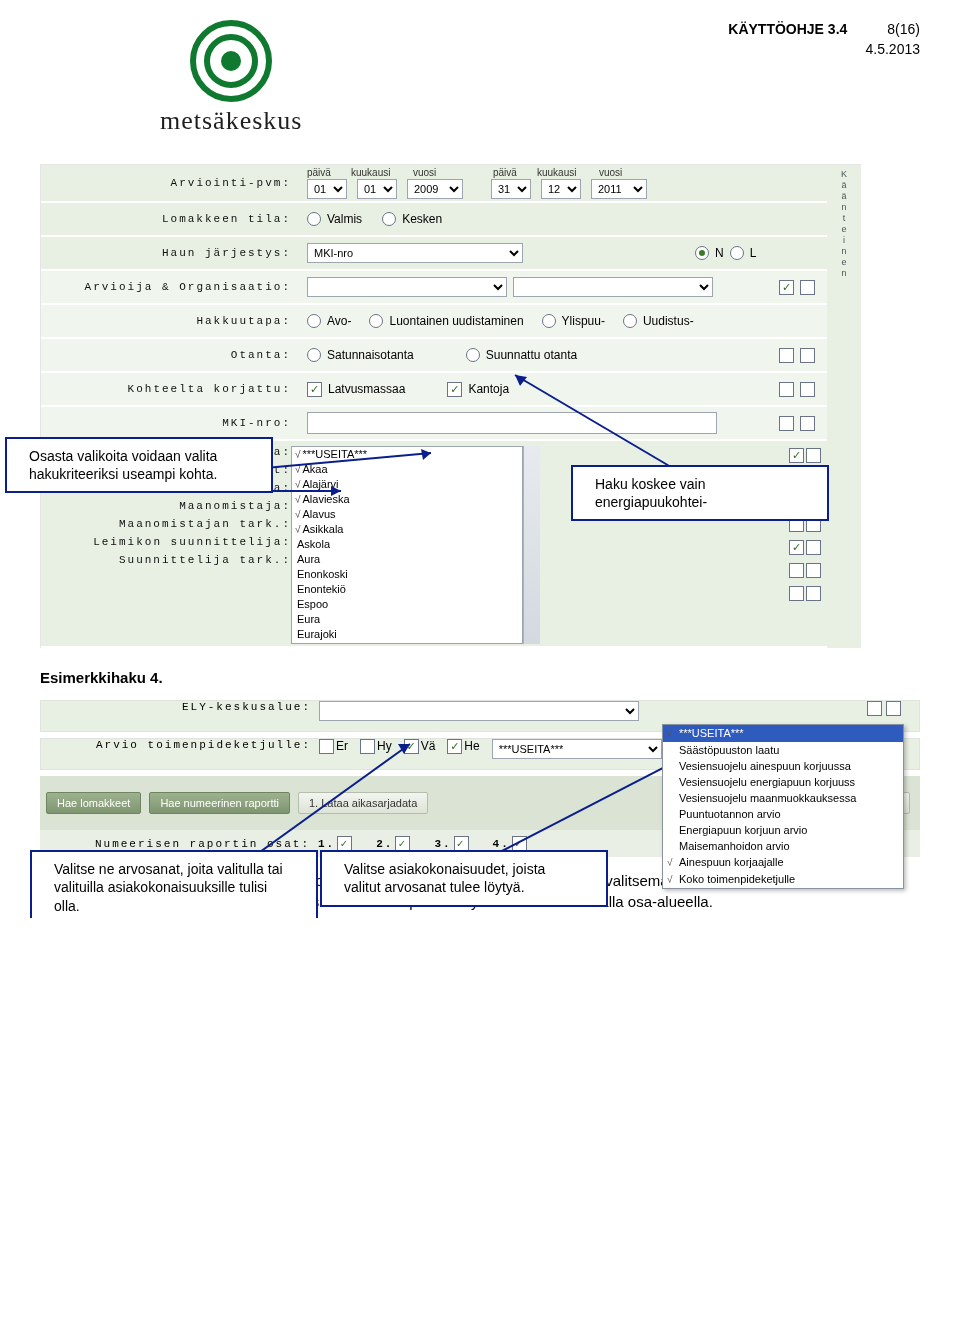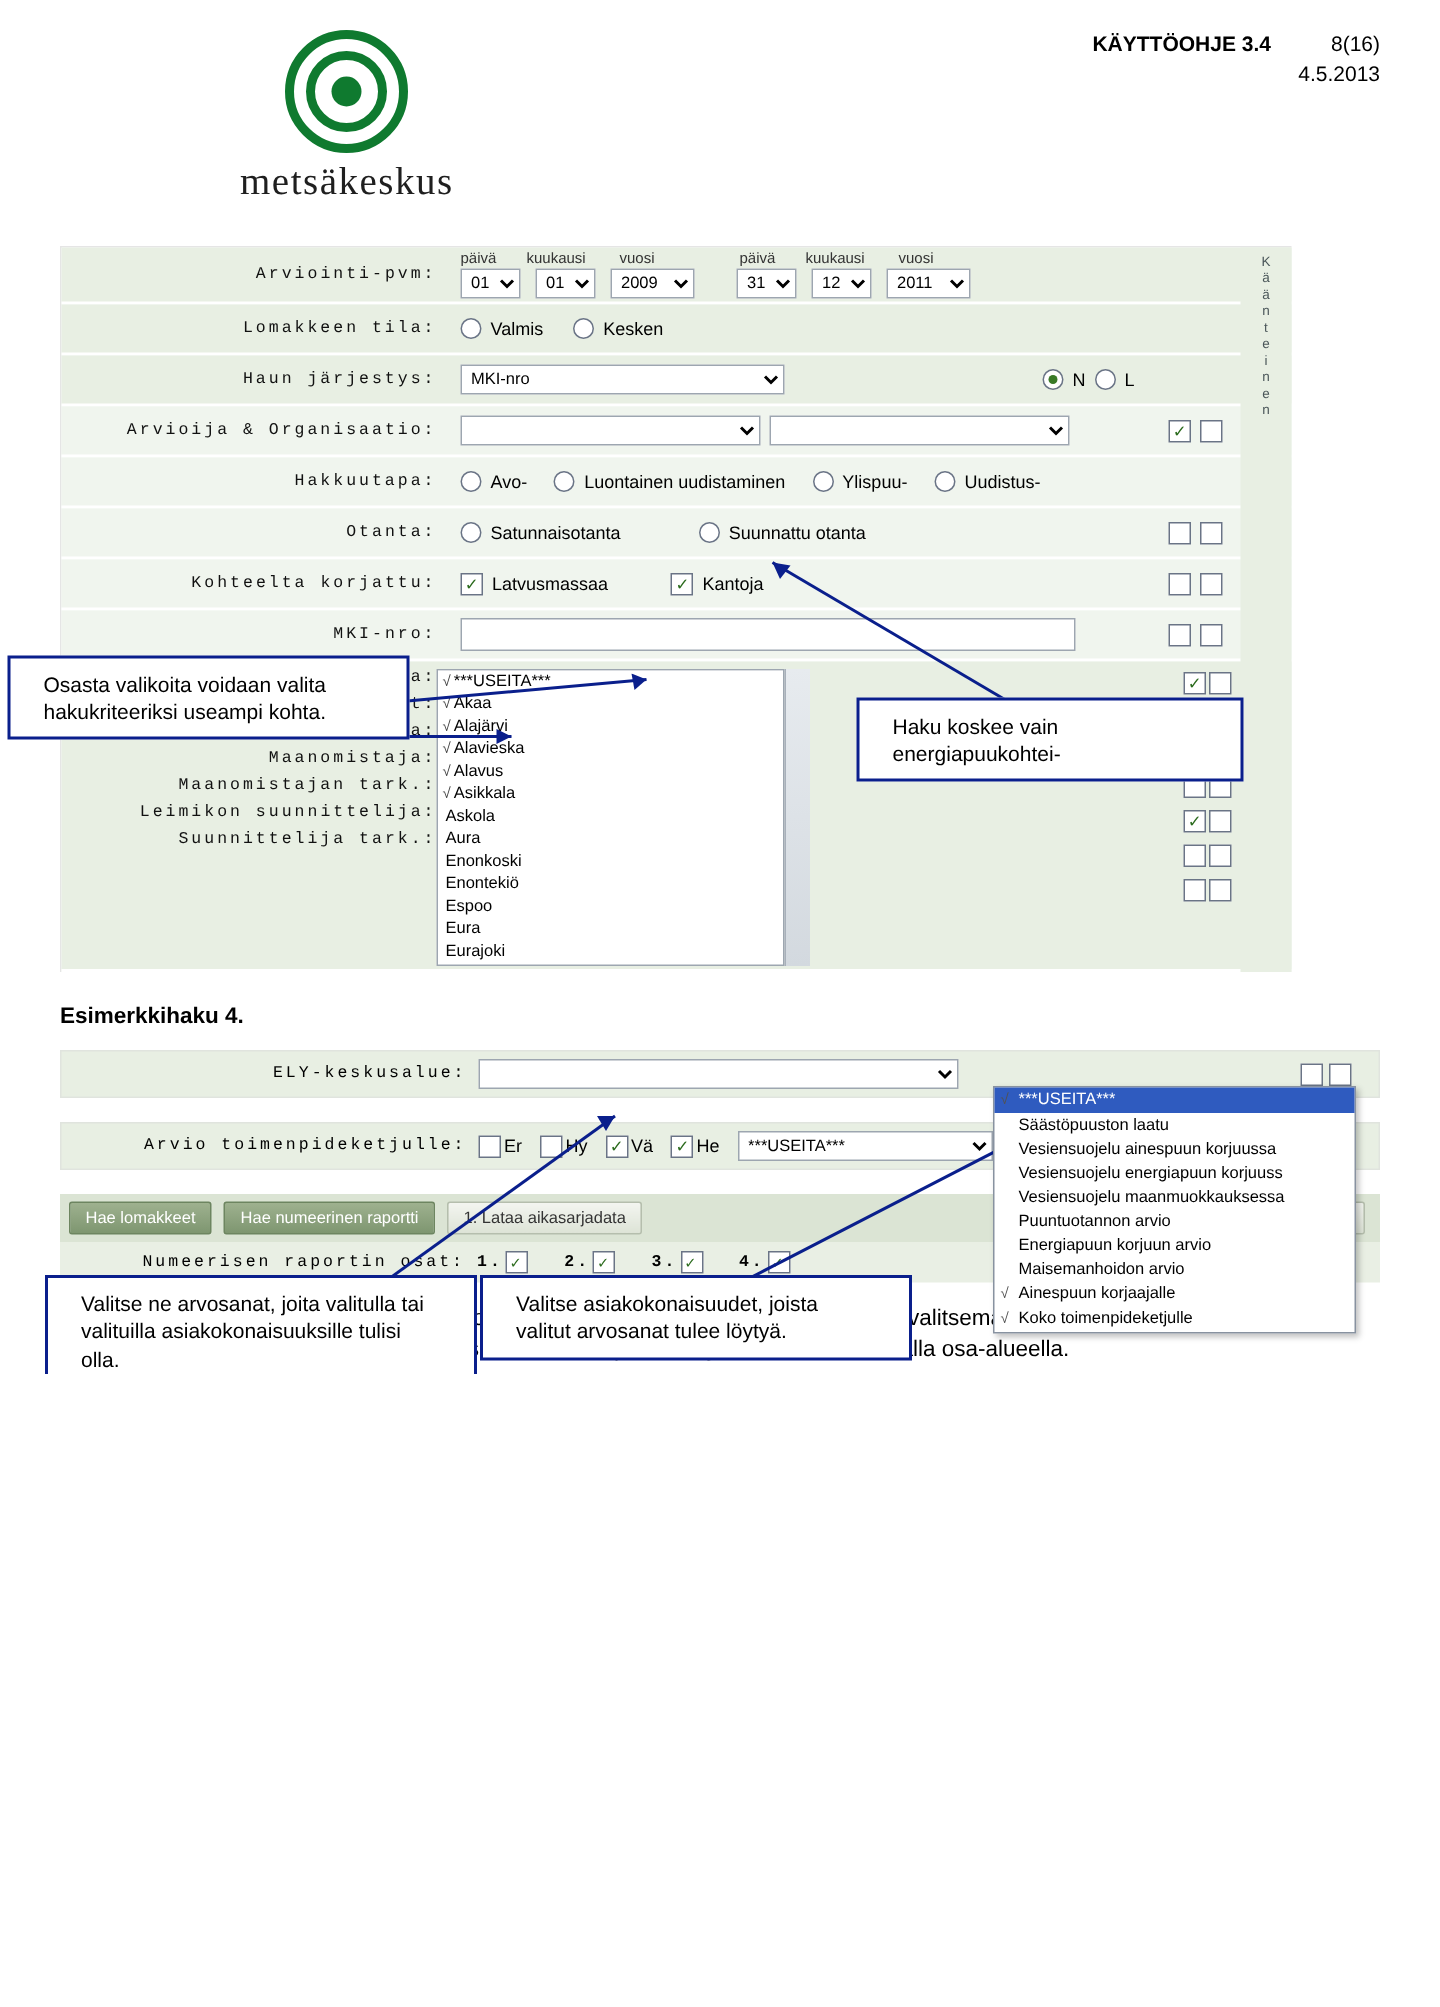--- a/index.html
+++ b/index.html
@@ -36,21 +36,21 @@
   .scrollbar{width:16px;background:linear-gradient(#e7ebef,#d3d9df);border-left:1px solid #a8b0ba}
   .lbwrap{display:flex}
 
   .callout{position:absolute;background:#fff;border:2px solid #0a1f8c;padding:8px 22px;font-size:14px;color:#000;line-height:1.3;font-family:Arial;width:220px;z-index:3}
   .arrow{position:absolute;z-index:2}
 
   .sect2{margin:20px 40px 0;font-size:15px;line-height:1.35}
   .sect2 h4{font-size:15px;margin:0 0 4px}
 
   .screenshot2{margin:12px 40px 0;width:880px;position:relative;font-size:12px}
-  .sr2row{display:flex;align-items:center;background:#e8efe3;min-height:30px;border:1px solid #e0e4de;margin-bottom:16px}
+  .sr2row{display:flex;background:#e8efe3;min-height:30px;border:1px solid #e0e4de;margin-bottom:6px}
   .sr2row .lbl2{width:270px;text-align:right;font-family:'Courier New',monospace;letter-spacing:2px;font-size:11px;padding-right:8px}
   .btngrad{display:inline-block;padding:4px 10px;font-size:11px;color:#fff;background:linear-gradient(#9eb18f,#7e9670);border:1px solid #6d8560;border-radius:2px;margin-right:4px}
   .numtxt{background:#e9efe4;padding:6px 0;font-family:'Courier New',monospace;letter-spacing:2px;font-size:11px;display:flex;align-items:center}
   .numtxt .lbl2{width:270px;text-align:right;padding-right:8px}
 
   .dropdown{position:absolute;right:16px;top:24px;width:240px;background:#fff;border:1px solid #8892a0;font-size:11px;box-shadow:2px 2px 4px rgba(0,0,0,.25);z-index:4}
   .dropdown .ddrow{padding:1px 4px;line-height:14px;white-space:nowrap}
   .dropdown .ddsel{background:#2f5bbf;color:#fff}
   .dropdown .vmark{font-size:10px;color:#525252;margin-right:4px;display:inline-block;width:8px}
 
@@ -307,21 +307,21 @@
       <span style="margin:0 12px 0 2px">Vä</span>
     <span class="chk on"></span>
       <span style="margin:0 12px 0 2px">He</span>
     <select class="sel" style="width:170px"><option>***USEITA***</option></select>
     <span style="flex:1"></span>
     <span class="chk"></span>
       <span style="width:4px"></span>
       <span class="chk"></span>
       <span style="width:18px"></span>
   </div>
-  <div style="background:#dbe4d4;padding:5px 6px;display:flex;gap:4px;align-items:flex-start">
+  <div style="background:#dbe4d4;padding:16px 6px;display:flex;gap:4px;align-items:flex-start">
     <span class="btngrad">Hae lomakkeet</span>
     <span class="btngrad">Hae numeerinen raportti</span>
     <span class="btngrad" style="background:linear-gradient(#f3f5f0,#dde3d6);color:#333;border-color:#b5bead">1. Lataa aikasarjadata</span>
     <span style="flex:1"></span>
     <span class="btngrad" style="background:linear-gradient(#f3f5f0,#dde3d6);color:#333;border-color:#b5bead">eet</span>
   </div>
   <div class="numtxt">
     <div class="lbl2">Numeerisen raportin osat:</div>
     <span style="font-weight:bold;margin-right:2px">1.</span>
       <span class="chk on"></span>

